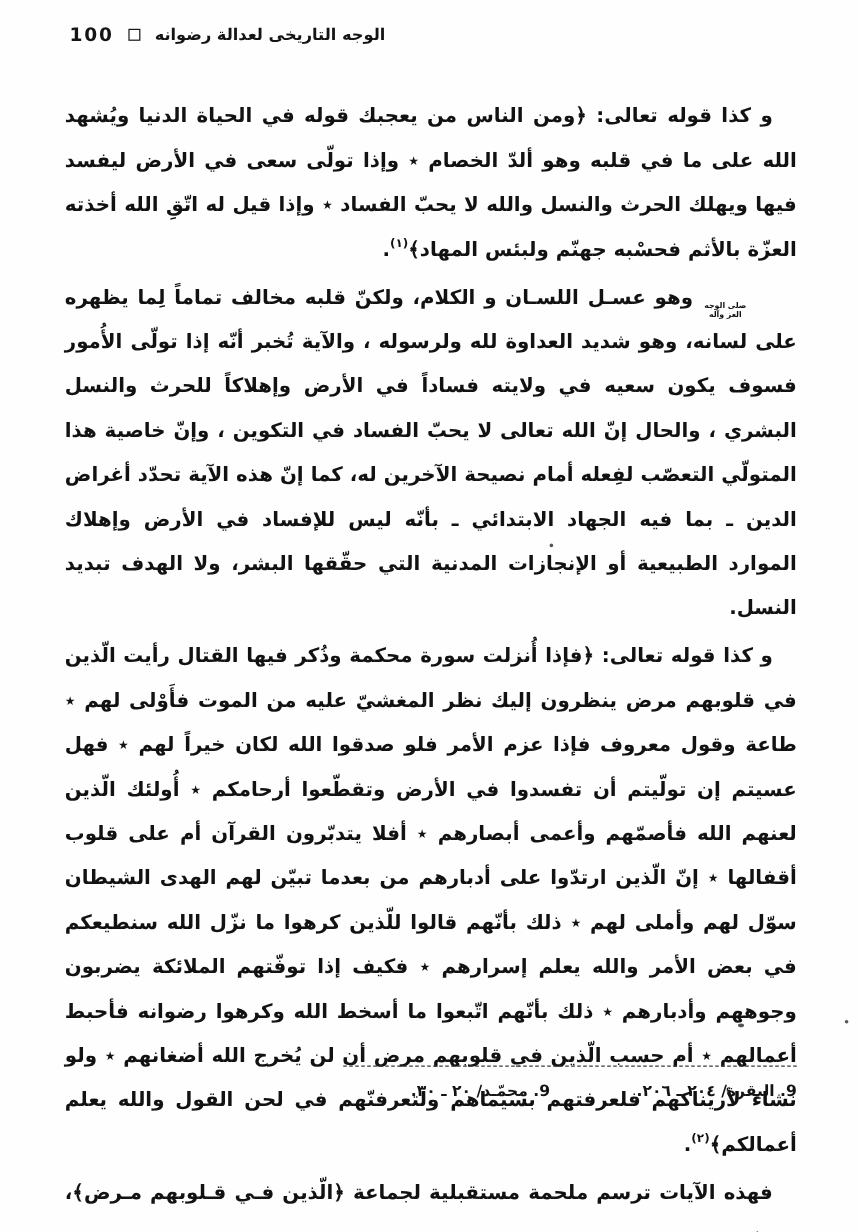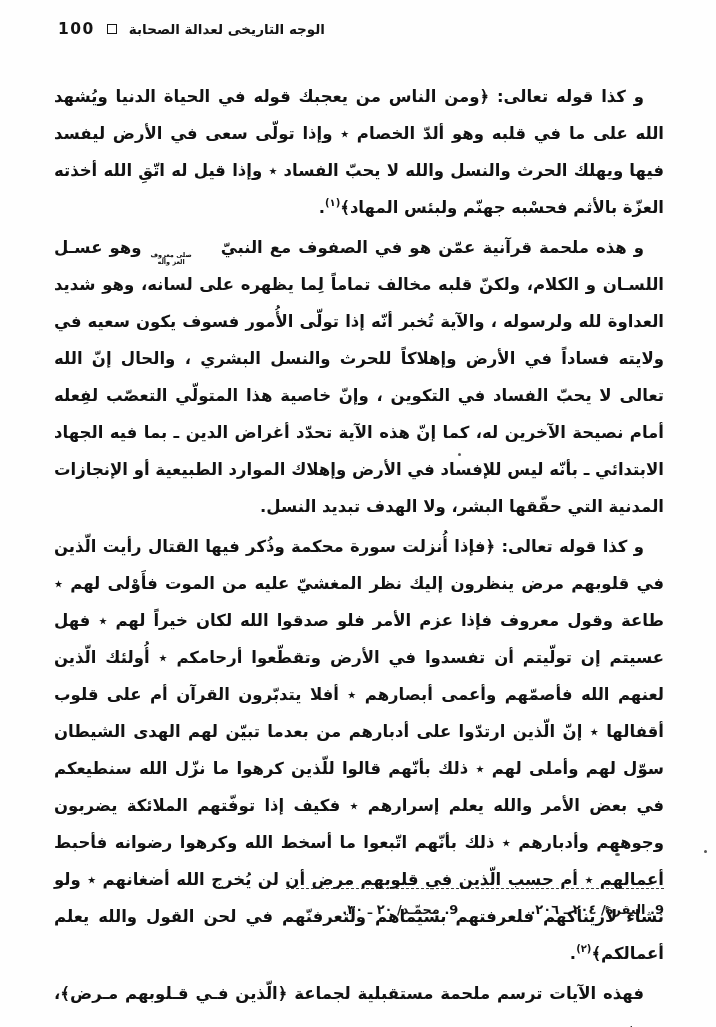--- a/index.html
+++ b/index.html
@@ -79,33 +79,32 @@
   .artifact.a1{ top:853px; left:615px; width:5px; height:3px; }
   .artifact.a2{ top:850px; left:704px; width:3px; height:3px; }
   .artifact.a3{ top:453px; left:458px; width:3px; height:3px; }
 </style>
 </head>
 <body>
 
 <div class="page">
 
   <header class="running-head">
-    <span class="head-title">الوجه التاريخى لعدالة الصحابة</span>
+    <span class="head-title">الوجه التاريخى لعدالة رضوانه</span>
     <span class="sq-bullet"></span>
     <span class="page-num">100</span>
   </header>
 
   <main class="body-text" dir="rtl">
 
     <p><span>و كذا قوله تعالى: ﴿ومن الناس من يعجبك قوله في الحياة الدنيا ويُشهد الله على ما في قلبه وهو ألدّ الخصام ٭ وإذا تولّى سعى في الأرض ليفسد فيها ويهلك الحرث والنسل والله لا يحبّ الفساد ٭ وإذا قيل له اتّقِ الله أخذته العزّة بالأثم فحسْبه جهنّم ولبئس المهاد﴾</span><sup class="fn-marker">(١)</sup><span>.</span></p>
 
     <p>
-      <span>و هذه ملحمة قرآنية عمّن هو في الصفوف مع النبيّ</span>
       <span class="salawat">
-          <span>صلى معروف</span>
+          <span>صلى الوجه</span>
           <span>العز وآله</span>
         </span>
       <span>وهو عسـل اللسـان و الكلام، ولكنّ قلبه مخالف تماماً لِما يظهره على لسانه، وهو شديد العداوة لله ولرسوله ، والآية تُخبر أنّه إذا تولّى الأُمور فسوف يكون سعيه في ولايته فساداً في الأرض وإهلاكاً للحرث والنسل البشري ، والحال إنّ الله تعالى لا يحبّ الفساد في التكوين ، وإنّ خاصية هذا المتولّي التعصّب لفِعله أمام نصيحة الآخرين له، كما إنّ هذه الآية تحدّد أغراض الدين ـ بما فيه الجهاد الابتدائي ـ بأنّه ليس للإفساد في الأرض وإهلاك الموارد الطبيعية أو الإنجازات المدنية التي حقّقها البشر، ولا الهدف تبديد النسل.</span>
     </p>
 
     <p><span>و كذا قوله تعالى: ﴿فإذا أُنزلت سورة محكمة وذُكر فيها القتال رأيت الّذين في قلوبهم مرض ينظرون إليك نظر المغشيّ عليه من الموت فأَوْلى لهم ٭ طاعة وقول معروف فإذا عزم الأمر فلو صدقوا الله لكان خيراً لهم ٭ فهل عسيتم إن تولّيتم أن تفسدوا في الأرض وتقطّعوا أرحامكم ٭ أُولئك الّذين لعنهم الله فأصمّهم وأعمى أبصارهم ٭ أفلا يتدبّرون القرآن أم على قلوب أقفالها ٭ إنّ الّذين ارتدّوا على أدبارهم من بعدما تبيّن لهم الهدى الشيطان سوّل لهم وأملى لهم ٭ ذلك بأنّهم قالوا للّذين كرهوا ما نزّل الله سنطيعكم في بعض الأمر والله يعلم إسرارهم ٭ فكيف إذا توفّتهم الملائكة يضربون وجوههم وأدبارهم ٭ ذلك بأنّهم اتّبعوا ما أسخط الله وكرهوا رضوانه فأحبط أعمالهم ٭ أم حسب الّذين في قلوبهم مرض أن لن يُخرج الله أضغانهم ٭ ولو نشاء لأريناكهم فلعرفتهم بسيماهم ولتعرفنّهم في لحن القول والله يعلم أعمالكم﴾</span><sup class="fn-marker">(٢)</sup><span>.</span></p>
 
     <p><span>فهذه الآيات ترسم ملحمة مستقبلية لجماعة ﴿الّذين فـي قـلوبهم مـرض﴾، وهـذه</span></p>
 
   </main>

